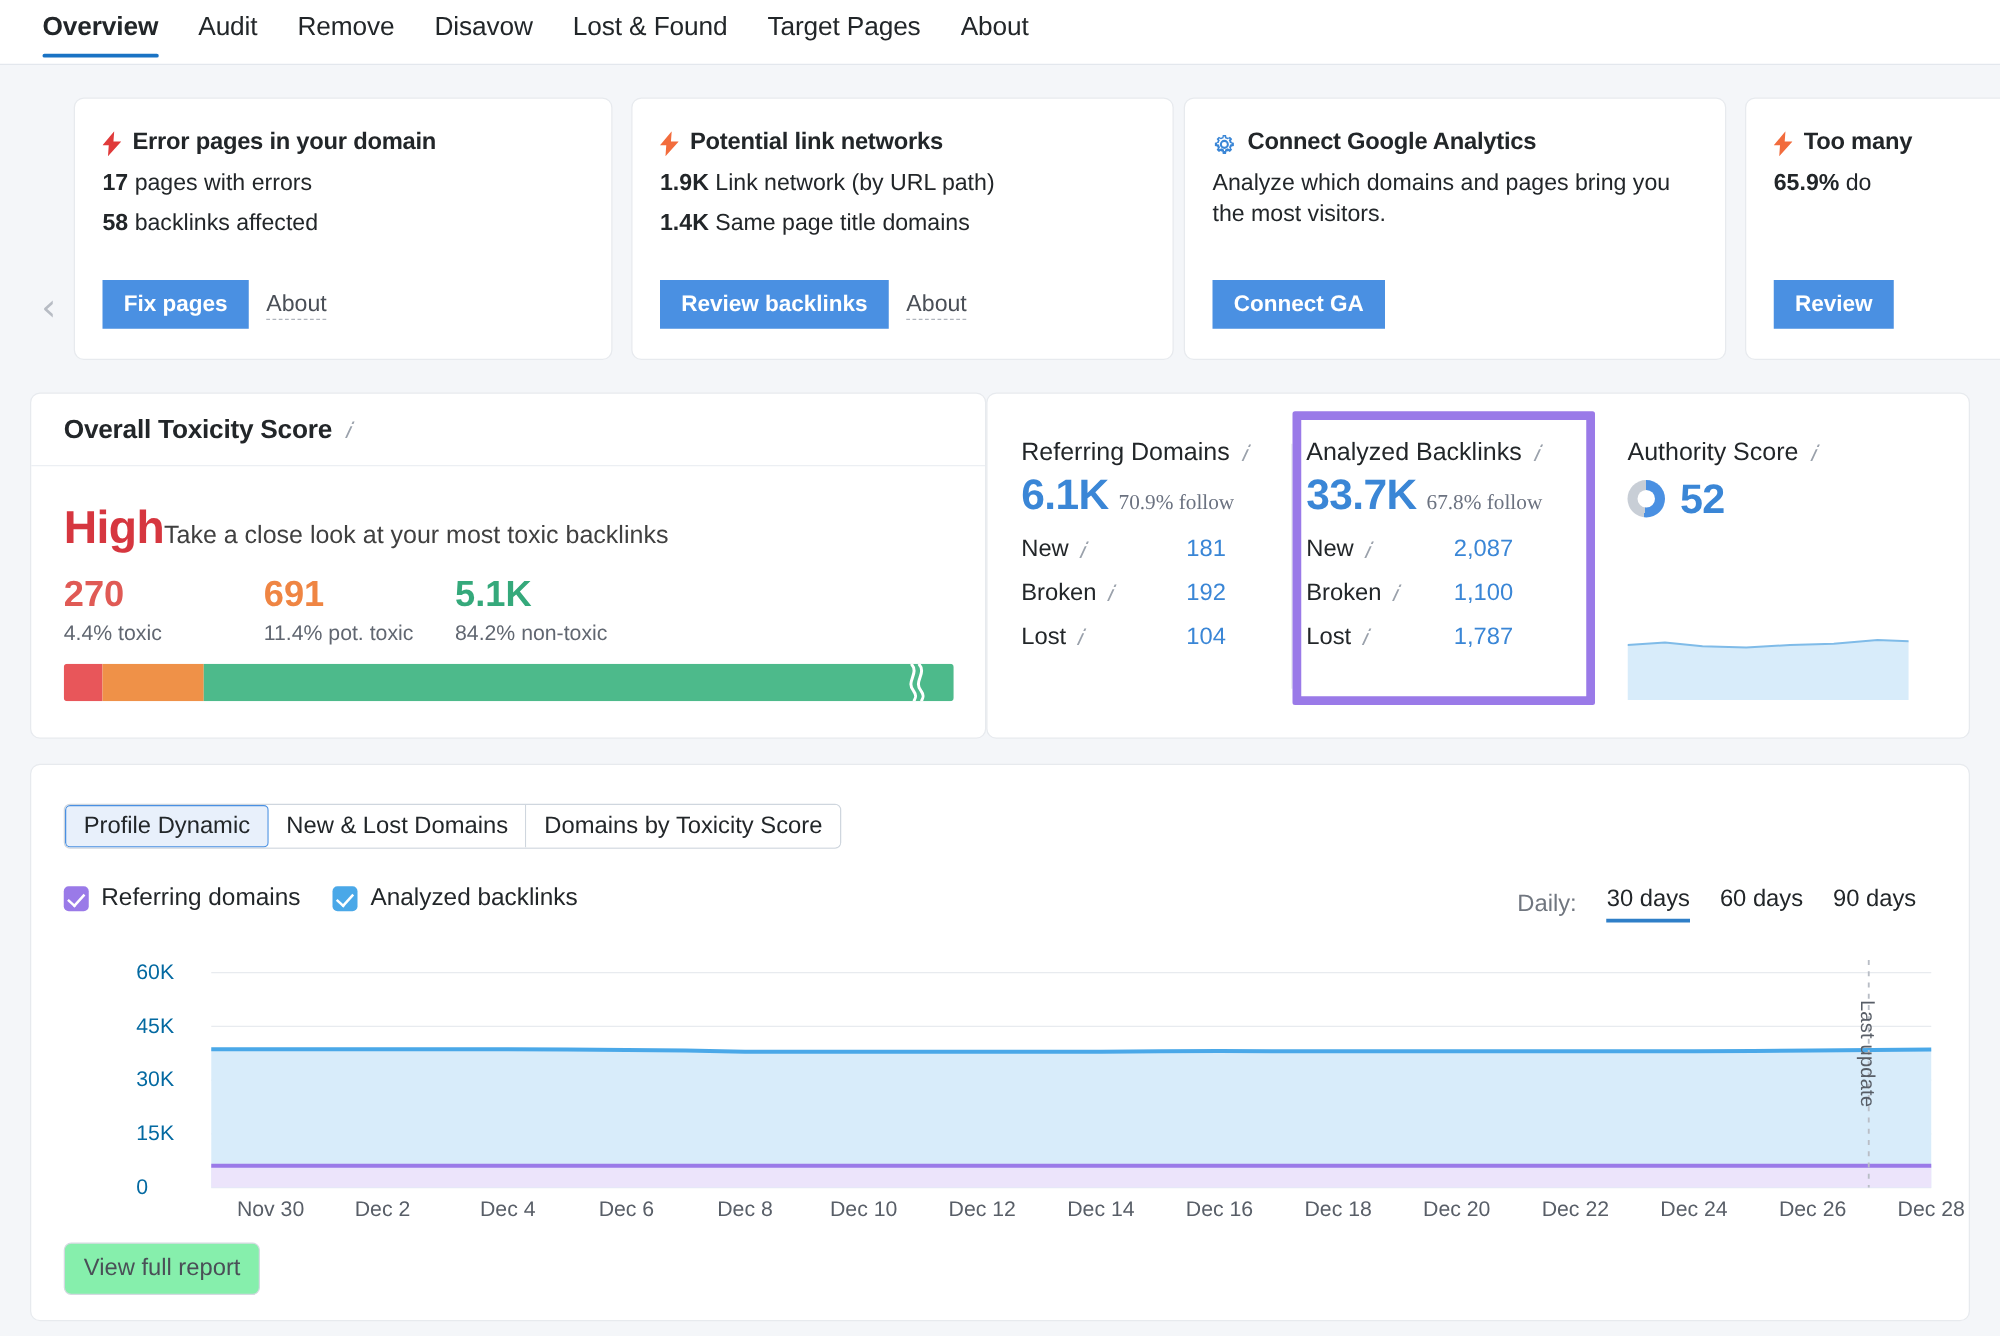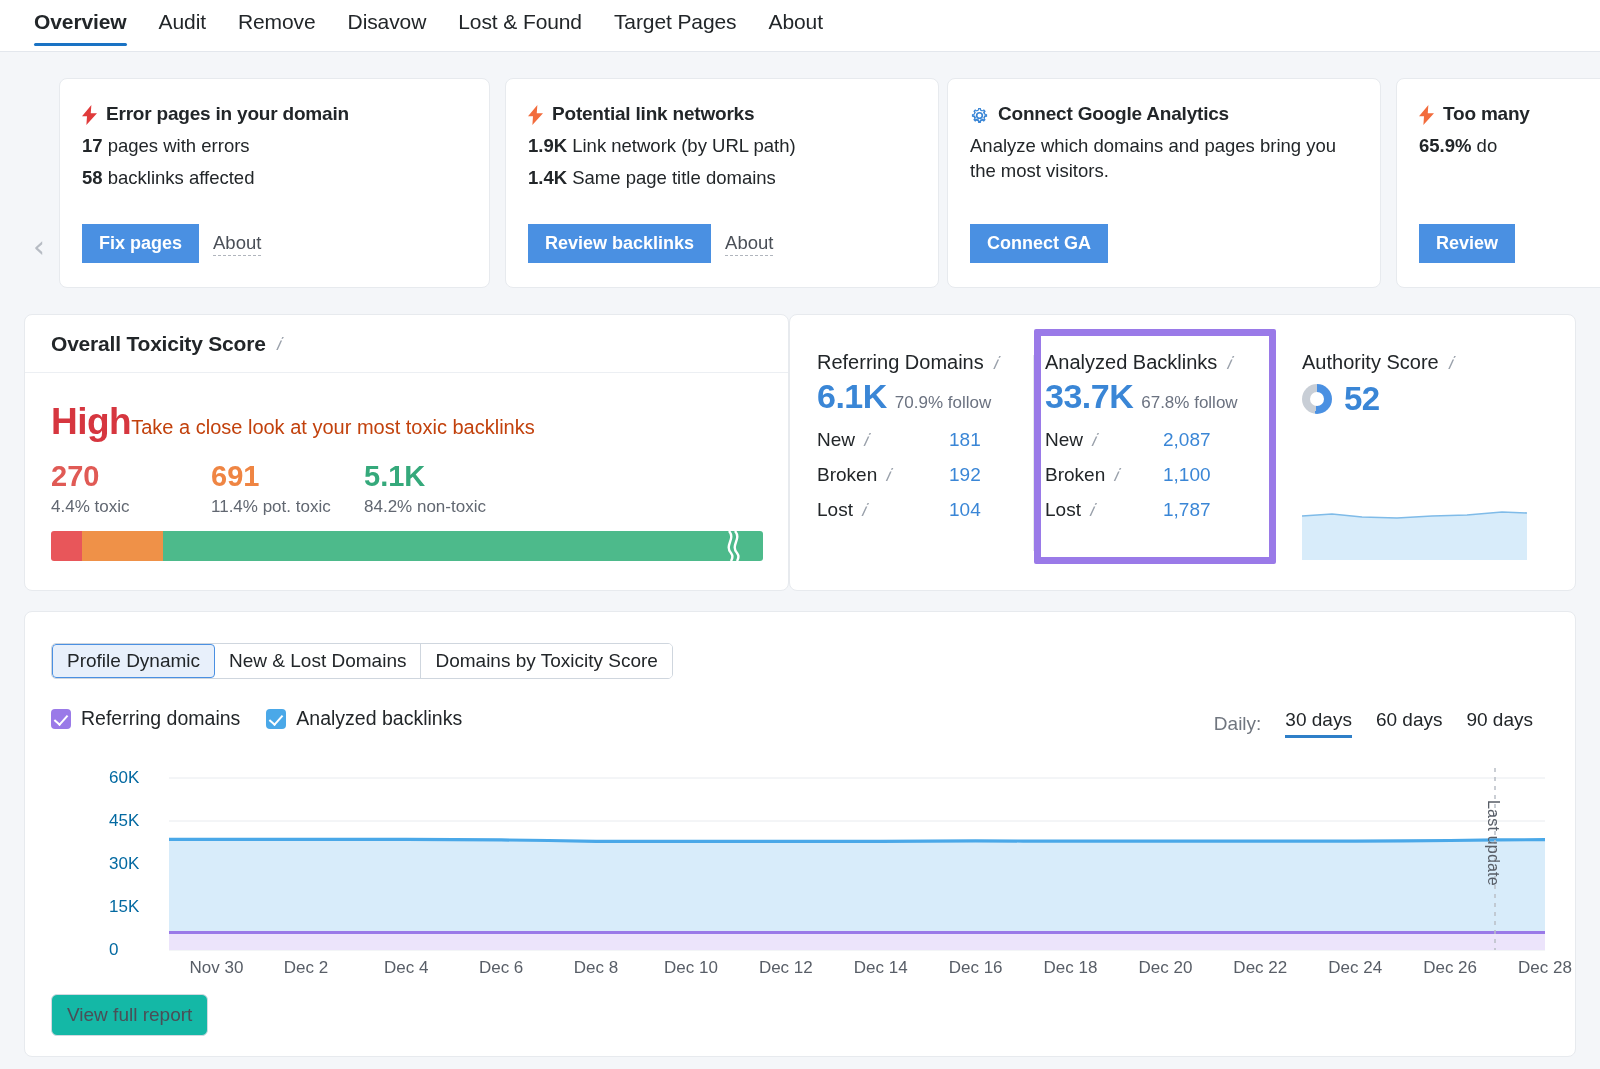--- a/index.html
+++ b/index.html
@@ -79,21 +79,21 @@
     display: flex; align-items: center; padding-left: 26px; gap: 10px;
   }
   .tox-head-title { font-size: 21px; font-weight: 700; color:#222629; letter-spacing:-0.2px;}
   .info-i {
     font-family: "Liberation Serif", serif; font-style: italic;
     color:#9aa1ab; font-size: 18px; cursor: pointer; line-height: 18px;
   }
   .tox-body { padding: 28px 26px 0 26px; }
   .tox-level-row { display:flex; align-items: baseline; }
   .tox-level { font-size: 37px; font-weight: 700; color:#d6363f; letter-spacing:-0.5px; }
-  .tox-advice { font-size: 20px; color:#c2410c; }
+  .tox-advice { font-size: 20px; color:#404040; }
 
   .tox-stats { display: flex; margin-top: 17px; }
   .tox-stat { }
   .tox-stat.s1 { width: 160px; }
   .tox-stat.s2 { width: 153px; }
   .tox-stat.s3 { width: 200px; }
   .tox-num { font-size: 29px; font-weight: 700; line-height: 32px; }
   .tox-num.red { color:#e05a55; }
   .tox-num.orange { color:#ef8543; }
   .tox-num.green { color:#35a97b; }
@@ -123,21 +123,21 @@
     position:absolute; left: 243px; top: 40px; width:1px; height: 196px; background:#e4e8ed;
   }
   .highlight-box {
     position: absolute; left: 244px; top: 14px; width: 242px; height: 235px;
     border: 7px solid #9a7ae8; border-radius: 2px; pointer-events: none;
   }
   .metric-label-row { display:flex; align-items:center; gap:9px; }
   .metric-label { font-size: 20px; color:#222629; }
   .metric-big-row { display:flex; align-items: baseline; gap: 8px; margin-top: 3px; }
   .metric-big { font-size: 34px; font-weight:700; color:#3a86d6; letter-spacing:-0.5px; }
-  .metric-follow { font-size: 17px; color:#6b7280; }
+  .metric-follow { font-size: 17px; color:#6b7280;font-family:Liberation Serif, serif; }
   .metric-row {
     display:flex; align-items:center; margin-top: 13px; font-size: 19px; color:#222629;
   }
   .metric-row .mr-label { display:flex; align-items:center; gap:8px; width: 132px; }
   .metric-row .mr-value { color:#3a86d6; }
   .col-ab .metric-row .mr-label { width: 118px; }
 
   .as-row { display:flex; align-items:center; gap: 12px; margin-top: 6px; }
   .as-donut {
     width: 30px; height: 30px; border-radius: 50%;
@@ -197,21 +197,21 @@
     position:absolute; font-size: 17px; color:#585e67; text-align:center; width: 92px;
     top: 198px;
   }
   .last-update-text {
     position: absolute; left: 1484px; top: 800px; font-size: 16px; color:#585e67;
     writing-mode: vertical-rl; letter-spacing: 0.2px;
   }
 
   .btn-ghost {
     position:absolute; left: 26px; bottom: 20px;
-    font-size: 19px; color:#4a4f57; background:#14b8a6;
+    font-size: 19px; color:#4a4f57; background:#86efac;
     border:1px solid #d3d9e0; border-radius: 6px; padding: 9px 15px; cursor:pointer;
     font-family:"Liberation Sans", sans-serif;
   }
 </style>
 </head>
 <body>
 
 <div class="page">
 
   <div class="navbar">

